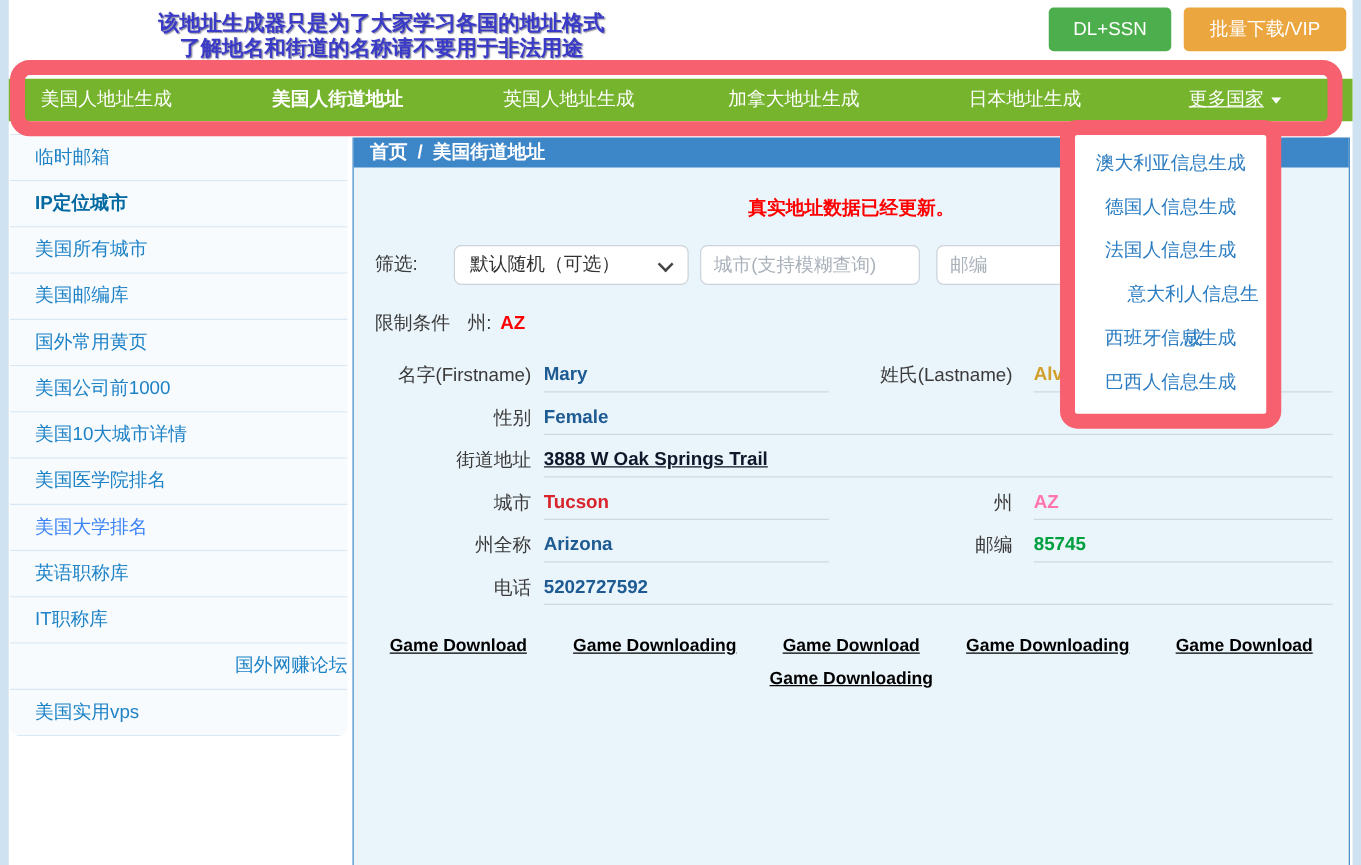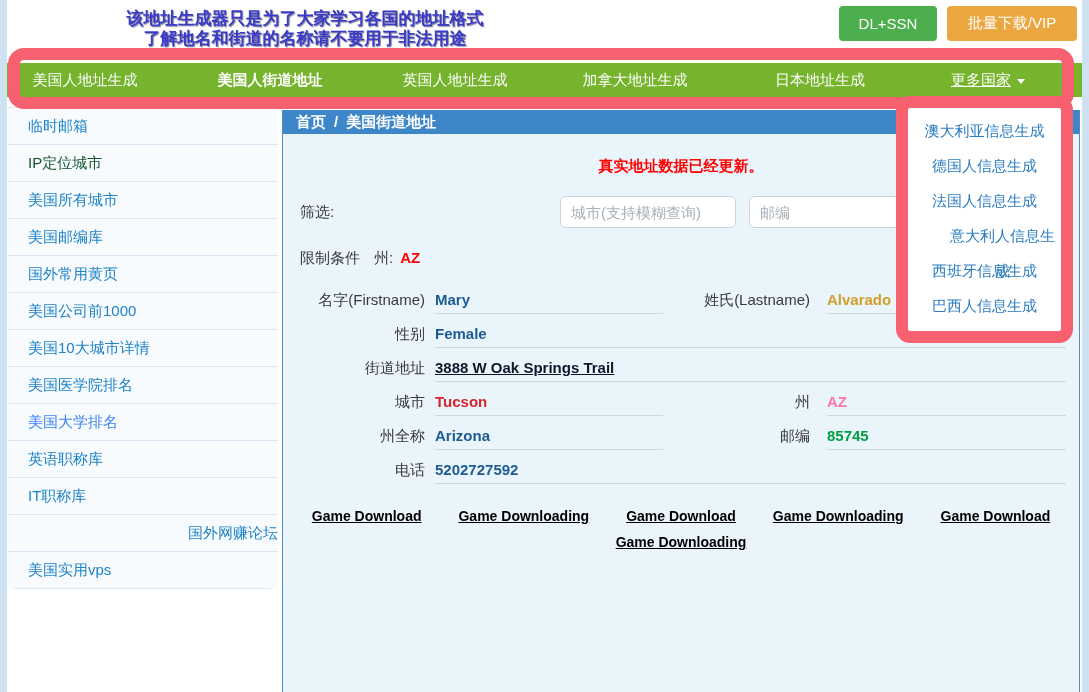--- a/index.html
+++ b/index.html
@@ -100,21 +100,21 @@
   .r1 { top:181px; } .r2 { top:215px; } .r3 { top:249px; }
   .r4 { top:283px; } .r5 { top:317px; } .r6 { top:351px; }
 
   .links-row { position:absolute; left:0; width:100%; display:flex; justify-content:center; gap:37px; }
   .links-row1 { top:398px; }
   .links-row2 { top:424px; }
   .game-link { color:#000; font-size:14px; font-weight:bold; text-decoration:underline; cursor:pointer; white-space:nowrap; }
 
   
   .dropdown {
-    position:absolute; left:896px; top:96px; width:177px; height:247px; box-sizing:border-box;
+    position:absolute; left:848px; top:96px; width:177px; height:247px; box-sizing:border-box;
     border:12px solid #d946ef; border-radius:14px; background:#fff; z-index:6; padding-top:5px;
   }
   .dropdown-item {
     display:block; height:35px; line-height:35px; text-align:center;
     font-size:15px; text-decoration:none; cursor:pointer;
   }
 </style>
 </head>
 <body>
 
@@ -135,21 +135,21 @@
     <a class="nav-item" style="left:628px">加拿大地址生成</a>
     <a class="nav-item" style="left:813px">日本地址生成</a>
     <a class="nav-item" style="left:981px">
       <span class="nav-more-label">更多国家</span><span class="caret"></span>
     </a>
   </div>
   <div class="nav-highlight" style="border-color: rgb(247, 96, 110);"></div>
 
   <div class="sidebar">
     <a class="sidebar-item" style="color: rgb(30, 130, 198);">临时邮箱</a>
-    <a class="sidebar-item" style="color: #14532d;">IP定位城市</a>
+    <a class="sidebar-item" style="color: #0369a1; font-weight: bold;">IP定位城市</a>
     <a class="sidebar-item" style="color: rgb(30, 130, 198);">美国所有城市</a>
     <a class="sidebar-item" style="color: rgb(30, 130, 198);">美国邮编库</a>
     <a class="sidebar-item" style="color: rgb(30, 130, 198);">国外常用黄页</a>
     <a class="sidebar-item" style="color: rgb(30, 130, 198);">美国公司前1000</a>
     <a class="sidebar-item" style="color: rgb(30, 130, 198);">美国10大城市详情</a>
     <a class="sidebar-item" style="color: rgb(30, 130, 198);">美国医学院排名</a>
     <a class="sidebar-item" style="color: #3b82f6;">美国大学排名</a>
     <a class="sidebar-item" style="color: rgb(30, 130, 198);">英语职称库</a>
     <a class="sidebar-item" style="color: rgb(30, 130, 198);">IT职称库</a>
     <a class="sidebar-item" style="color: rgb(30, 130, 198); text-align: right;">国外网赚论坛</a>
@@ -157,20 +157,24 @@
   </div>
 
   <div class="main">
     <div class="breadcrumb" style="background-color: rgb(61, 134, 200);">
       <a>首页</a><span class="sep">/</span><span>美国街道地址</span>
     </div>
 
     <div class="notice" style="color: rgb(255, 0, 0);">真实地址数据已经更新。</div>
 
     <div class="filter-label">筛选:</div>
+    <div class="selectbox">
+      <span>默认随机（可选）</span>
+      <span class="chev"></span>
+    </div>
     <input class="tinput in-city" placeholder="城市(支持模糊查询)" style="">
     <input class="tinput in-zip" placeholder="邮编" style="">
 
     <div class="constraint">
       <span>限制条件</span><span class="state-label">州:</span><span class="state-value" style="color: rgb(255, 0, 0);">AZ</span>
     </div>
 
     <div class="flabel la r1">名字(Firstname)</div>
     <div class="fvalue va r1" style="color: rgb(30, 91, 146);">Mary</div>
     <div class="flabel lb r1">姓氏(Lastname)</div>

